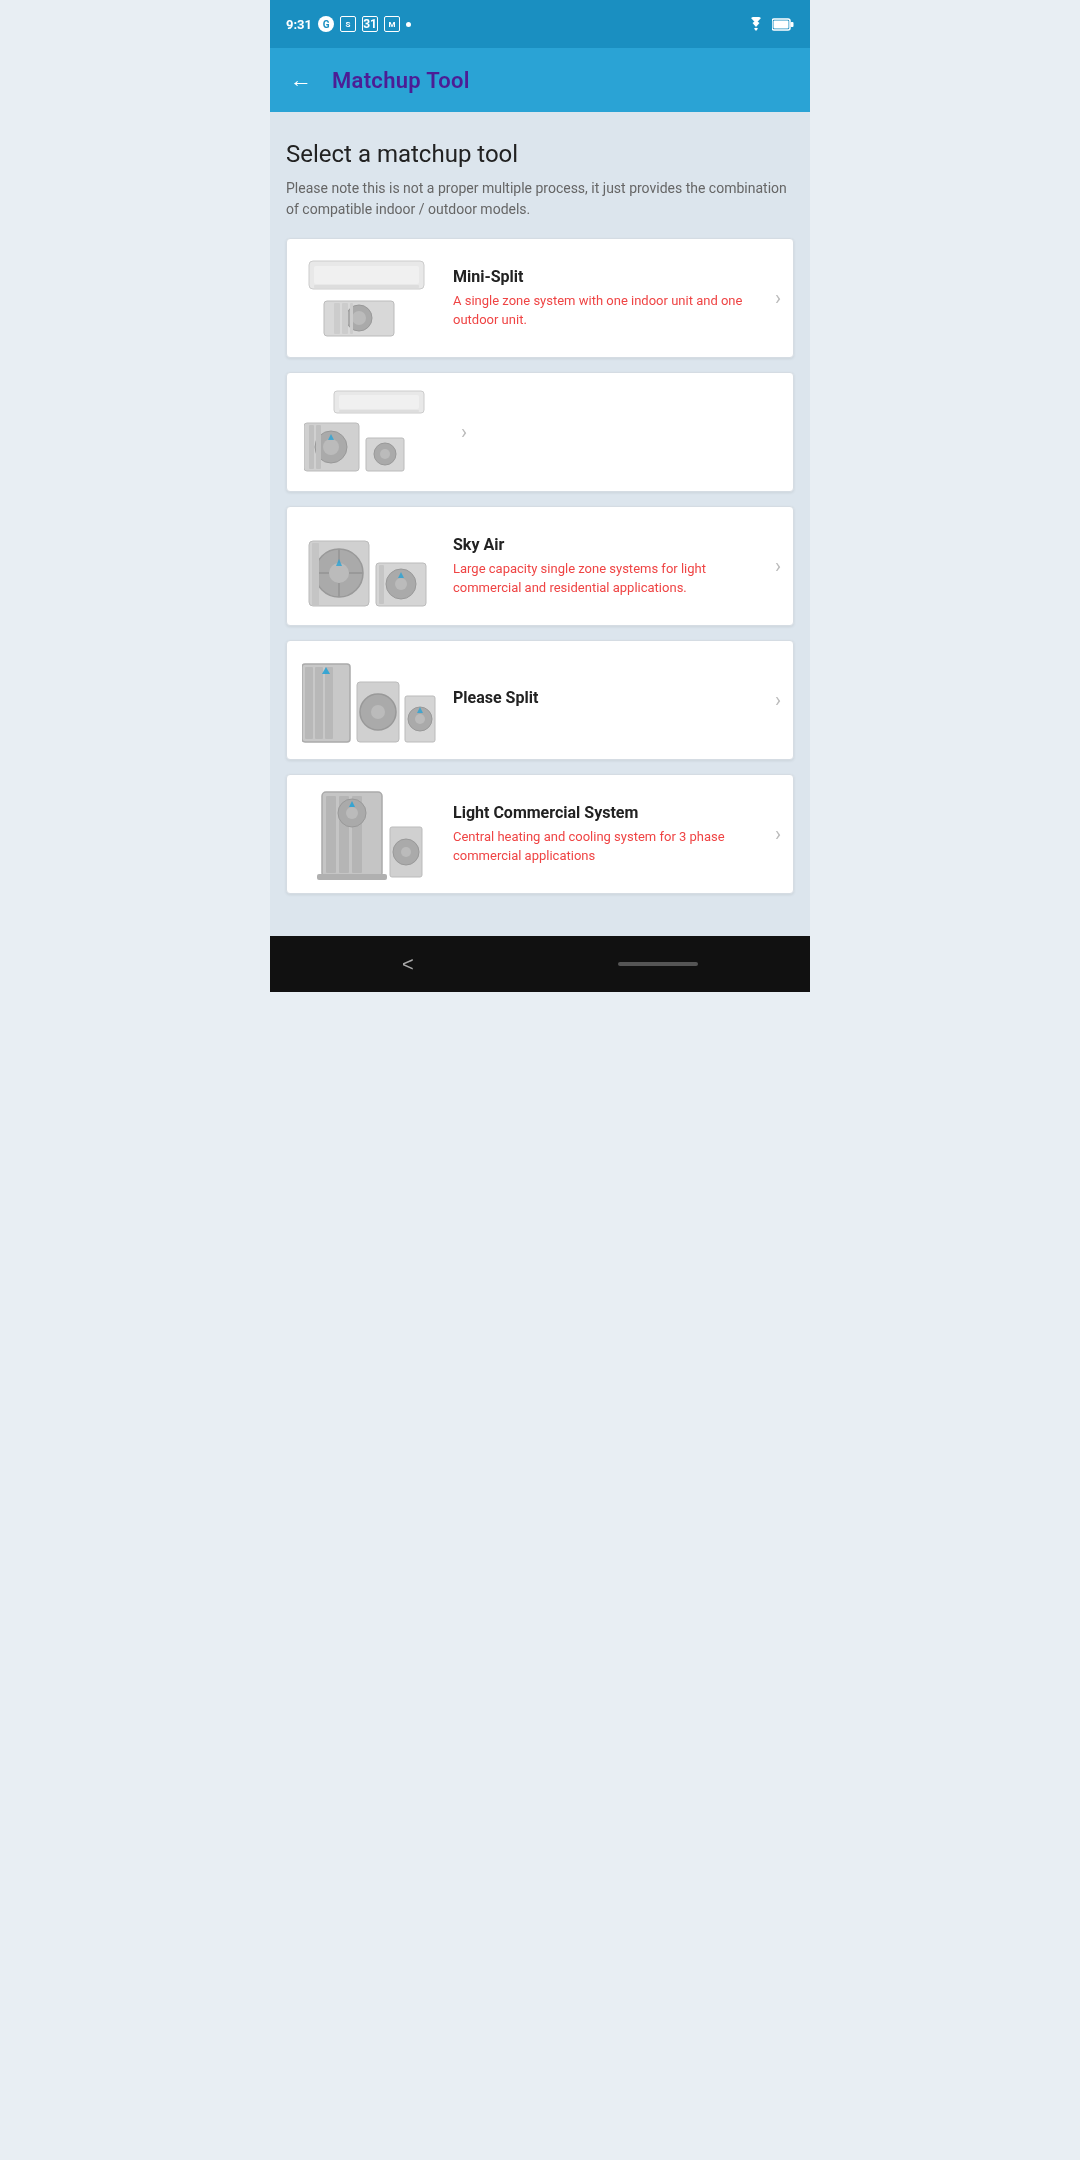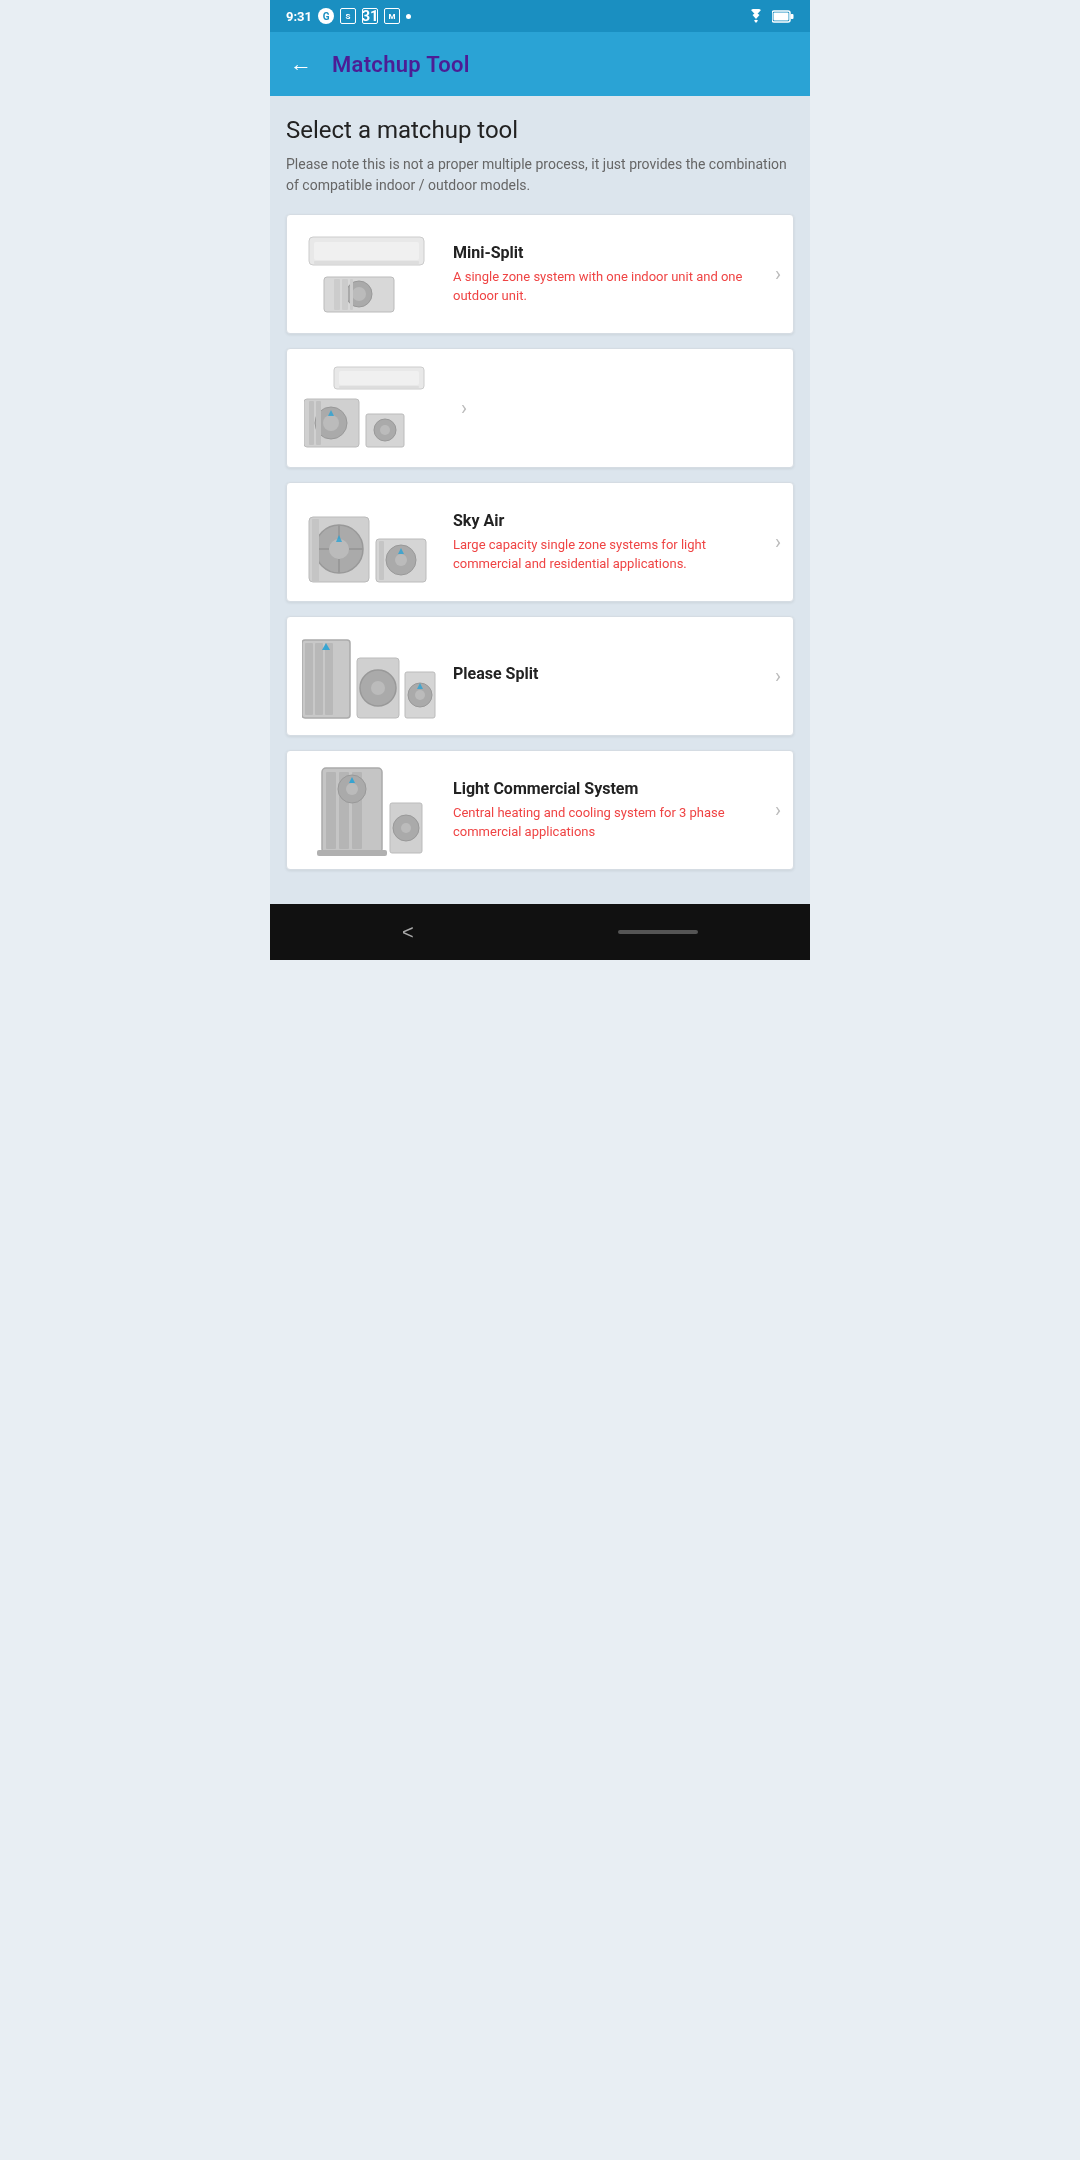--- a/index.html
+++ b/index.html
@@ -14,21 +14,21 @@
     }
 
     
     .status-bar {
       background: #1a8fc1;
       color: white;
       display: flex;
       align-items: center;
       justify-content: space-between;
       padding: 8px 16px;
-      height: 32px;
+      height: 48px;
     }
     .status-left {
       display: flex;
       align-items: center;
       gap: 6px;
       font-size: 13px;
       font-weight: bold;
     }
     .status-right {
       display: flex;
@@ -48,21 +48,21 @@
       color: #1a8fc1;
     }
     .icon-box {
       width: 16px;
       height: 16px;
       border: 1.5px solid white;
       border-radius: 2px;
       display: flex;
       align-items: center;
       justify-content: center;
-      font-size: 15px;
+      font-size: 12px;
       color: white;
     }
     .dot {
       width: 5px;
       height: 5px;
       background: white;
       border-radius: 50%;
     }
 
     
@@ -86,21 +86,21 @@
     .app-bar-title {
       font-size: 22px;
       font-weight: 600;
       color: #4c1d95;
       letter-spacing: 0.3px;
     }
 
     
     .content {
       background: #dce5ed;
-      padding: 20px 16px;
+      padding: 28px 16px;
     }
 
     .section-title {
       font-size: 24px;
       font-weight: 400;
       color: #222;
       margin-bottom: 10px;
     }
     .section-desc {
       font-size: 14px;

